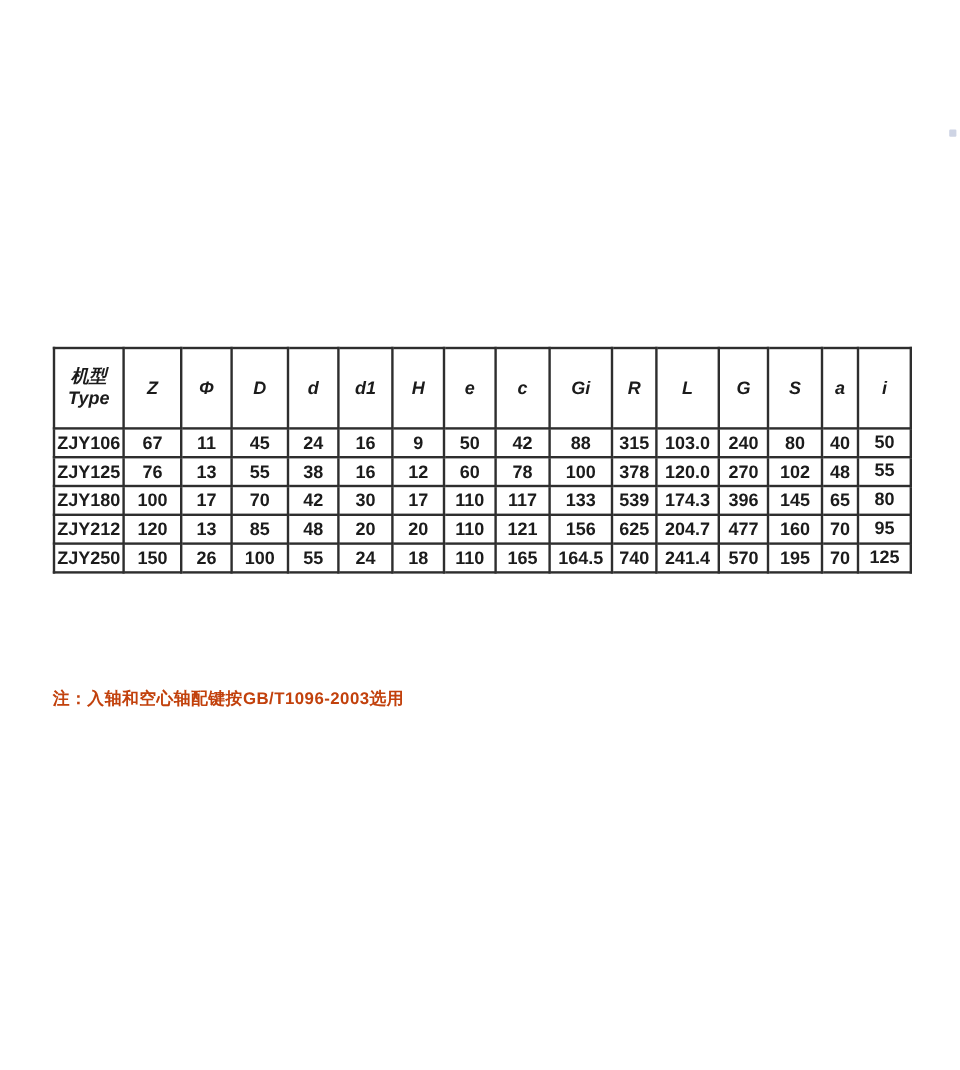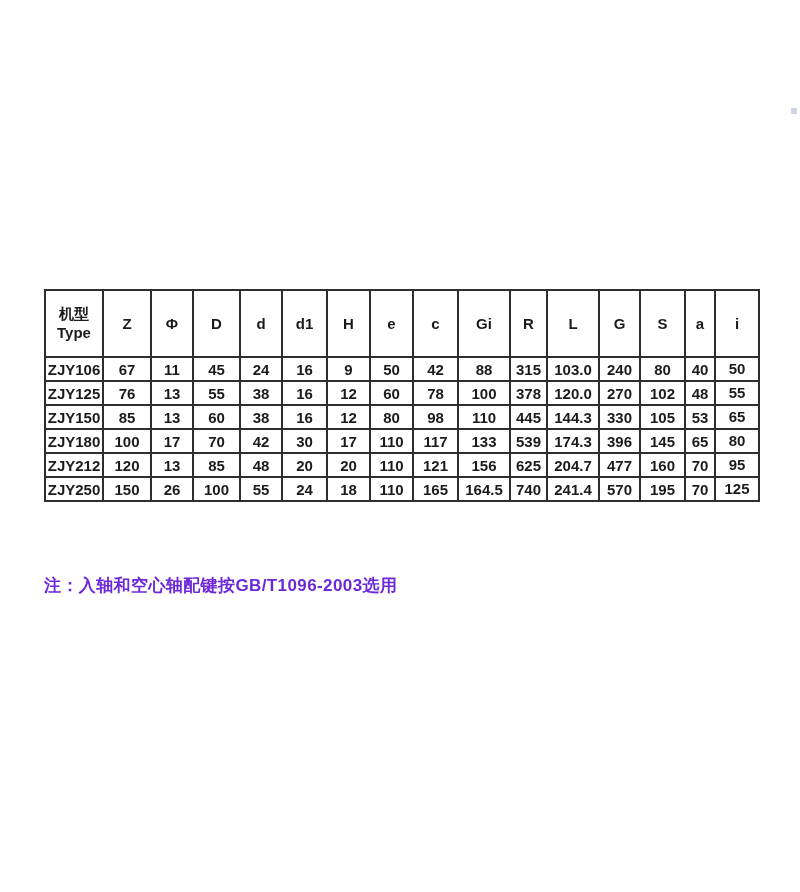--- a/index.html
+++ b/index.html
@@ -18,33 +18,33 @@
   }
   .spec-table th,.spec-table td{
     border:2px solid #2e2e2e;
     text-align:center;
     vertical-align:middle;
     font-weight:700;
     font-size:15px;
     padding:0;
     overflow:hidden;
   }
-  .spec-table thead tr{height:67px;}
+  .spec-table thead tr{height:67px;font-style:italic;}
   .spec-table tbody tr{height:24px;}
   .typehead{font-size:14px;line-height:1.25;}
   .typehead .cn{display:block;}
   .typehead .en{display:block;}
   
   .spec-table tbody td:last-child{
     vertical-align:bottom;
     padding-bottom:3px;
   }
   .footnote{
     position:absolute;left:44px;top:574px;
-    font-size:17px;font-weight:700;color:#6d28d9;
+    font-size:14px;font-weight:700;color:#c2410c;
     letter-spacing:.4px;
     white-space:nowrap;
   }
   .edge-artifact{
     position:absolute;left:791px;top:108px;
     width:6px;height:6px;
     background:#b3bdd6;opacity:.65;border-radius:1px;
   }
 </style>
 </head>
@@ -125,38 +125,20 @@
         <td>78</td>
         <td>100</td>
         <td>378</td>
         <td>120.0</td>
         <td>270</td>
         <td>102</td>
         <td>48</td>
         <td>55</td>
       </tr>
       <tr>
-        <td>ZJY150</td>
-        <td>85</td>
-        <td>13</td>
-        <td>60</td>
-        <td>38</td>
-        <td>16</td>
-        <td>12</td>
-        <td>80</td>
-        <td>98</td>
-        <td>110</td>
-        <td>445</td>
-        <td>144.3</td>
-        <td>330</td>
-        <td>105</td>
-        <td>53</td>
-        <td>65</td>
-      </tr>
-      <tr>
         <td>ZJY180</td>
         <td>100</td>
         <td>17</td>
         <td>70</td>
         <td>42</td>
         <td>30</td>
         <td>17</td>
         <td>110</td>
         <td>117</td>
         <td>133</td>

